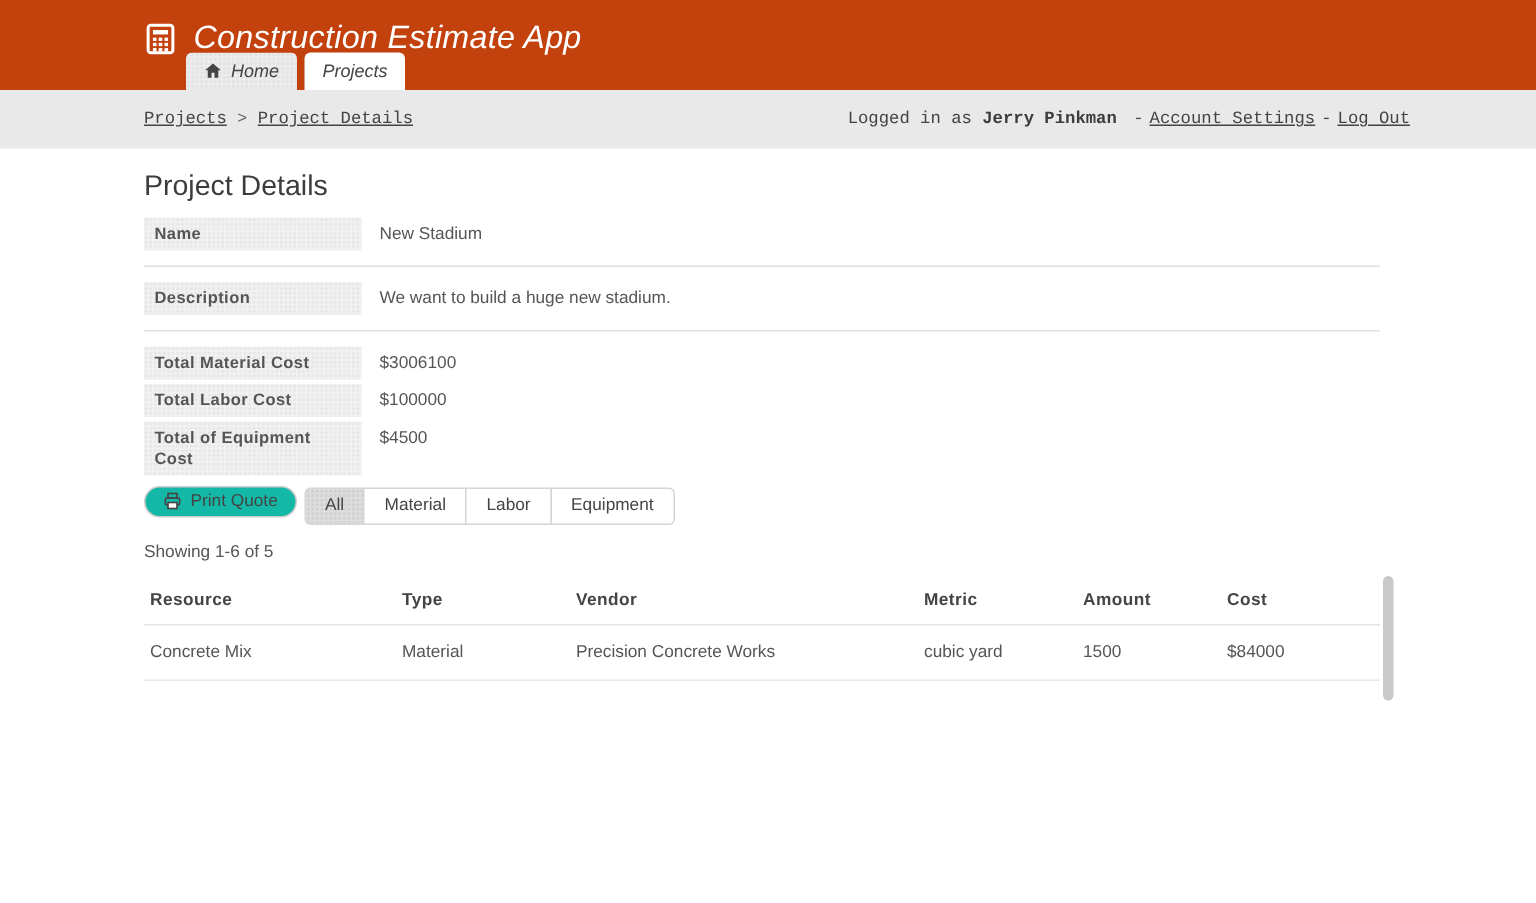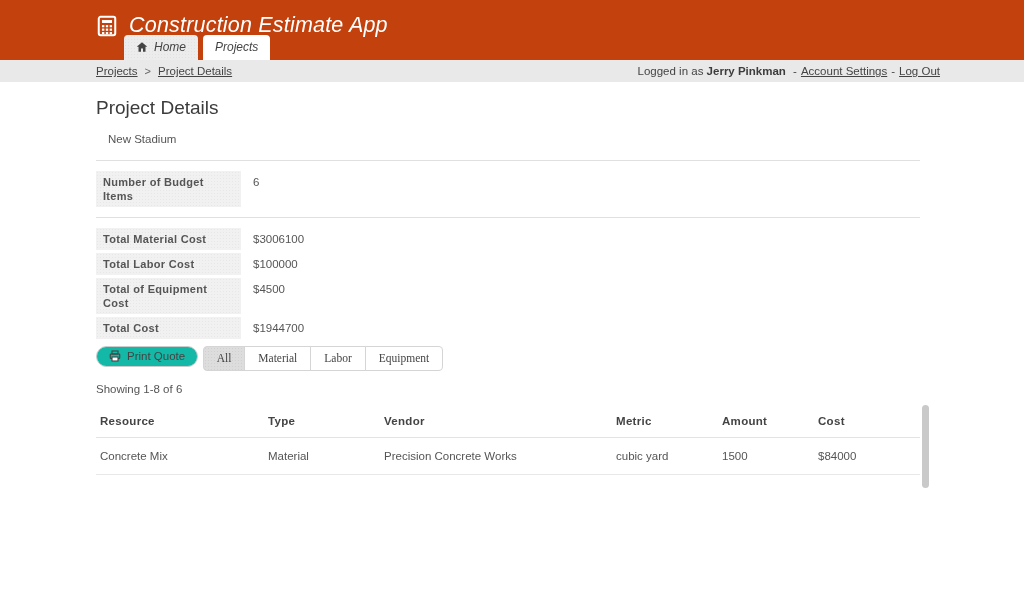--- a/index.html
+++ b/index.html
@@ -16,22 +16,22 @@
   .tab{
     display:flex;align-items:center;gap:6px;padding:5px 12px 6px;
     font-size:12px;color:#444;border-radius:4px 4px 0 0;cursor:pointer;
     background:#ececec;
     background-image:radial-gradient(#e2e2e2 1px,transparent 1px);
     background-size:3px 3px;
   }
   .tab.active{background:#fff;background-image:none;}
   
   .breadbar{
-    background:#e9e9e9;height:22px;display:flex;align-items:center;
-    justify-content:space-between;padding:0 84px 0 96px;font-size:11.5px;color:#444;
+    background:#e9e9e9;height:39px;display:flex;align-items:center;
+    justify-content:space-between;padding:0 84px 0 96px;font-size:11.5px;color:#444;font-family:Liberation Mono, monospace;
   }
   .breadbar a{color:#444;text-decoration:underline;cursor:pointer;}
   .crumb-sep{margin:0 7px;color:#666;font-size:11px;}
   .login-box b{color:#3d3d3d;}
   .login-sep{margin:0 4px;}
   
   .content{padding-left:96px;}
   .section-title{font-size:19px;font-weight:400;color:#3c3c3c;margin:15px 0 9px;}
   .field-row{display:flex;margin-bottom:3px;}
   .field-label{
@@ -43,21 +43,21 @@
   .divider{border:none;border-top:1px solid #e0e0e0;margin:10px 0;width:824px;}
   .print-btn{
     display:inline-flex;align-items:center;gap:6px;margin-top:4px;
     padding:3px 12px 4px;border:1px solid #ccc;border-radius:12px;background:#14b8a6;
     font-size:11.5px;color:#444;cursor:pointer;font-family:inherit;
   }
   
   .btn-group{display:inline-flex;margin:1px 0 6px;}
   .filter-btn{
     padding:5px 13px 6px;font-size:11.5px;border:1px solid #d5d5d5;background:#fff;
-    color:#444;margin-left:-1px;cursor:pointer;font-family:Liberation Serif, serif;
+    color:#444;margin-left:-1px;cursor:pointer;font-family:Liberation Sans, sans-serif;
   }
   .filter-btn:first-child{border-radius:4px 0 0 4px;margin-left:0;}
   .filter-btn:last-child{border-radius:0 4px 4px 0;}
   .filter-btn.active{
     background:#ddd;
     background-image:radial-gradient(#d0d0d0 1px,transparent 1px);background-size:3px 3px;
   }
   .showing{font-size:11.5px;color:#555;margin:6px 0 10px;}
   
   .table-wrap{position:relative;width:833px;}
@@ -121,47 +121,44 @@
     <b>Jerry Pinkman</b>
     <span class="login-sep">-</span><a>Account Settings</a><span class="login-sep">-</span><a>Log Out</a>
   </div>
 </div>
 
 <main class="content">
   <h1 class="section-title">Project Details</h1>
 
   <section>
       <div class="field-row">
+        <div class="field-label">Name</div>
         <div class="field-value">New Stadium</div>
       </div>
     </section>
   <hr class="divider">
   <section>
       <div class="field-row">
-        <div class="field-label">Number of Budget Items</div>
-        <div class="field-value">6</div>
+        <div class="field-label">Description</div>
+        <div class="field-value">We want to build a huge new stadium.</div>
       </div>
     </section>
   <hr class="divider">
   <section>
       <div class="field-row">
         <div class="field-label">Total Material Cost</div>
         <div class="field-value">$3006100</div>
       </div>
       <div class="field-row">
         <div class="field-label">Total Labor Cost</div>
         <div class="field-value">$100000</div>
       </div>
       <div class="field-row">
         <div class="field-label">Total of Equipment Cost</div>
         <div class="field-value">$4500</div>
-      </div>
-      <div class="field-row">
-        <div class="field-label">Total Cost</div>
-        <div class="field-value">$1944700</div>
       </div>
     </section>
 
   <button class="print-btn">
     <span>
       <svg class="icon-svg" width="12" height="12" viewBox="0 0 24 24" fill="none" stroke="#444" stroke-width="2.2">
         <rect x="6" y="2" width="12" height="6"></rect>
         <rect x="2.5" y="8" width="19" height="9" rx="1.5"></rect>
         <rect x="6" y="14" width="12" height="8" fill="#fff"></rect>
       </svg>
@@ -170,21 +167,21 @@
   </button>
 
 
   <div class="btn-group">
       <button class="filter-btn active">All</button>
       <button class="filter-btn">Material</button>
       <button class="filter-btn">Labor</button>
       <button class="filter-btn">Equipment</button>
     </div>
 
-  <div class="showing">Showing 1-8 of 6</div>
+  <div class="showing">Showing 1-6 of 5</div>
 
   <div class="table-wrap">
     <table>
       <colgroup>
           <col style="width: 168px;">
           <col style="width: 116px;">
           <col style="width: 232px;">
           <col style="width: 106px;">
           <col style="width: 96px;">
           <col style="width: 106px;">

